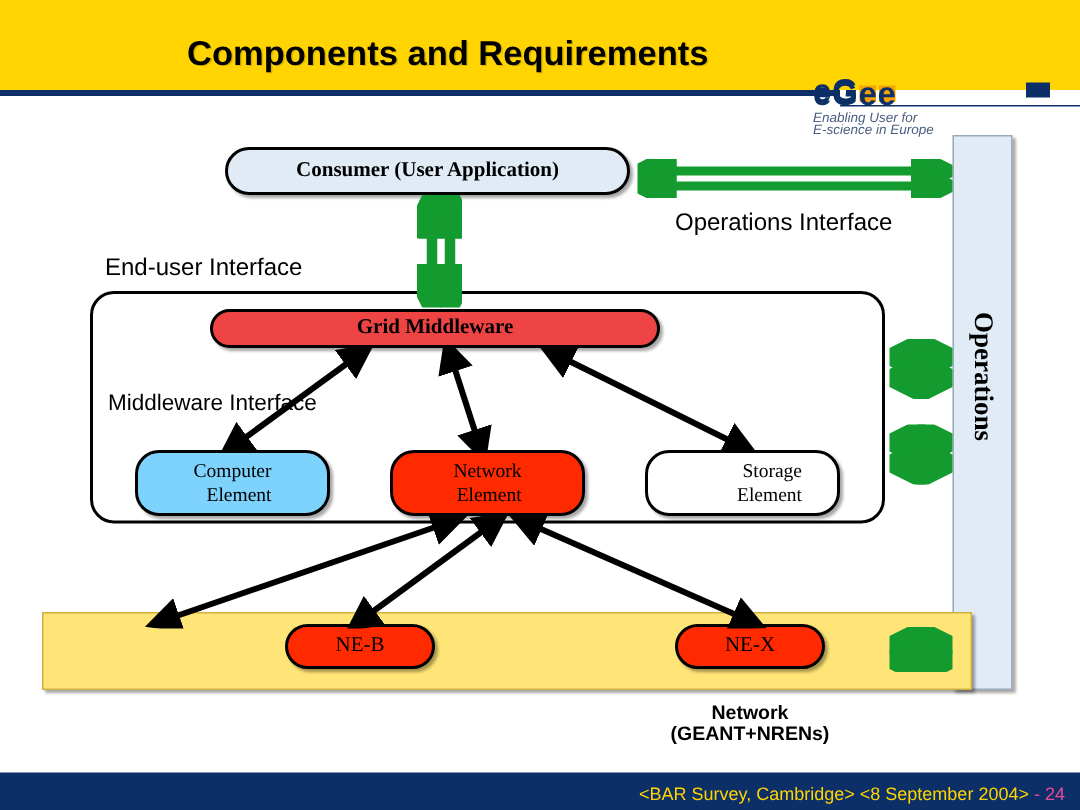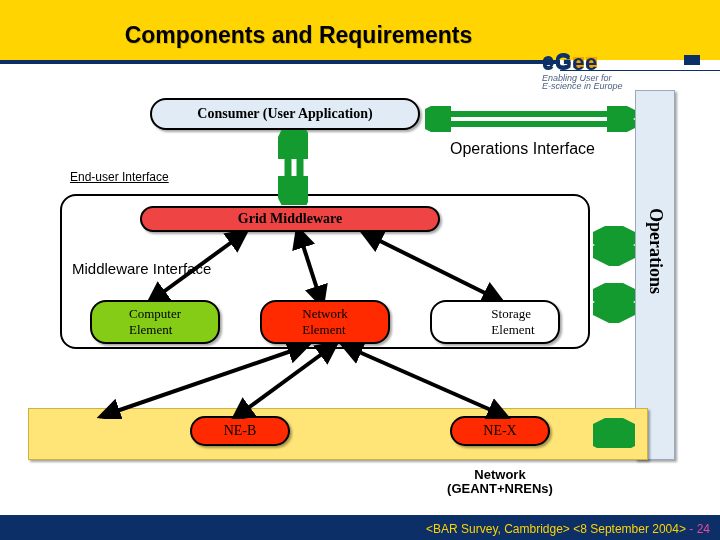--- a/index.html
+++ b/index.html
@@ -46,34 +46,34 @@
   .logo-orange { display:inline-block; width:11px; height:11px; background:#f6a200; margin:0 1px; vertical-align:middle; }
   .logo-sub { font-size: 9px; font-style: italic; color: #4a5e80; line-height: 1.1; margin-top: -2px;}
   .logo-block { position: absolute; top: 55px; right: 20px; width: 16px; height: 10px; background: #0b2f66;}
   .left-rule { position:absolute; top:60px; left:0; width:560px; height:4px; background:#0b2f66; }
   .right-rule { position:absolute; top:70px; left:560px; width:160px; height:1px; background:#0b2f66; }
 
   .stage { position: absolute; top: 78px; left: 0; width: 720px; height: 420px; }
 
   svg.arrow { position: absolute; }
 
-  .block { position: absolute; display:flex; align-items:center; justify-content:center; text-align:left;border-radius:16px; }
+  .block { position: absolute; display:flex; align-items:center; justify-content:center; text-align:right;border-radius:16px; }
   .shadowable { filter: drop-shadow(2px 2px 1px rgba(0,0,0,0.35)); }
 
   .consumer { top: 20px; left: 150px; width: 270px; height: 32px; background:#e0ebf5; border:2px solid #000; font-family: "Times New Roman", serif; font-size: 14px; font-weight: bold; }
 
   .ops-if { position:absolute; top: 62px; left: 450px; font-size:16px; font-weight:400; }
-  .end-if { position:absolute; top: 92px; left: 70px; font-size:12px;text-decoration:underline; }
+  .end-if { position:absolute; top: 92px; left: 70px; font-size:16px; }
 
   .mw-box { top: 116px; left: 60px; width: 530px; height: 155px; border: 2px solid #000; background:#fff; }
   .grid-mw { top: 128px; left: 140px; width: 300px; height: 26px; background:#ef4444; border:2px solid #000; font-family:"Times New Roman", serif; font-size:14px; font-weight:bold; }
   .mw-if { position:absolute; top: 182px; left: 72px; font-size:15px; }
 
   .elem { top: 222px; width: 130px; height: 44px; border:2px solid #000; font-family:"Times New Roman", serif; font-size:13px; }
-  .elem.comp { left: 90px; background:#84cc16; }
+  .elem.comp { left: 90px; background:#7dd3fc; }
   .elem.net  { left: 260px; background:#f62; background:#ff2a00; }
   .elem.stor { left: 430px; background:#fff;padding-left:36px; }
 
   .bottom-band { position:absolute; top: 330px; left: 28px; width: 620px; height: 52px; background:#ffe477; border:1px solid #d0b040; }
   .ne { top: 338px; width: 100px; height: 30px; background:#ff2a00; border:2px solid #000; font-family:"Times New Roman", serif; font-size:14px; }
   .ne.a { left: 58px; }
   .ne.b { left: 190px; }
   .ne.x { left: 450px; }
 
   .netlabel { position:absolute; top: 390px; left: 400px; width: 200px; text-align:center; font-size:13px; font-weight:bold; line-height:1.1; }

